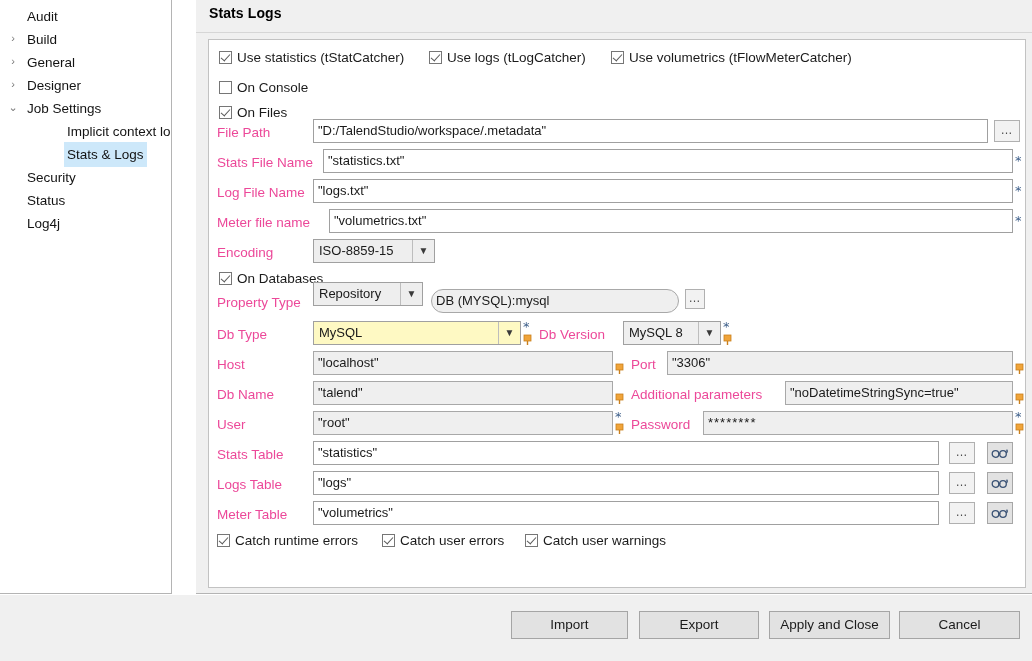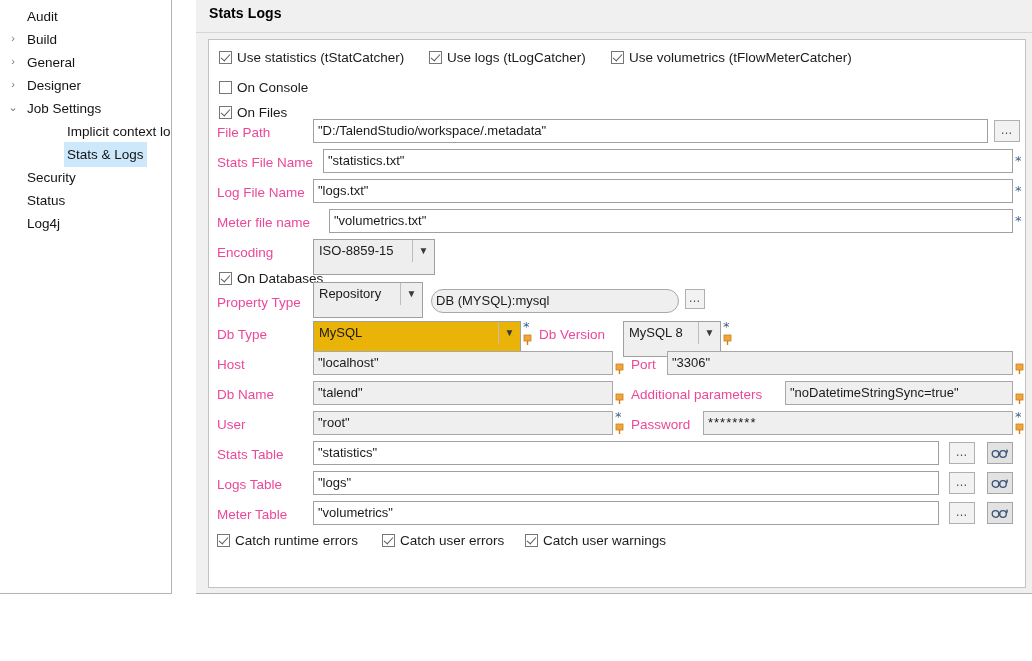--- a/index.html
+++ b/index.html
@@ -120,21 +120,21 @@
   }
   .tinput.ro {
     background: #efefef;
     border-color: #a8a8a8;
     color: #1a1a1a;
   }
 
   
   .combo {
     position: absolute;
-    height: 36px;
+    height: 24px;
     background: #eeeeee;
     border: 1px solid #a0a0a0;
     font-size: 13px;
     color: #1a1a1a;
     line-height: 22px;
     padding-left: 5px;
     white-space: nowrap;
     overflow: hidden;
   }
   .combo .arrow {
@@ -290,21 +290,21 @@
 
       <div class="flabel" style="left:8px; top:255px;">Property Type</div>
       <div class="combo" style="left:104px; top:242px; width:110px;">
         <span>Repository</span>
         <span class="arrow">▼</span>
       </div>
       <div class="tinput ro" style="left:222px; top:249px; width:248px;border-radius:12px;">DB (MYSQL):mysql</div>
       <div class="sqbtn" style="left:476px; top:249px; width:20px; height:20px; line-height:17px;">…</div>
 
       <div class="flabel" style="left:8px; top:287px;">Db Type</div>
-      <div class="combo" style="left:104px; top:281px; width:208px; background:#eab308;">
+      <div class="combo" style="left:104px; top:281px; width:208px; background:#fef9c3;">
         <span>MySQL</span>
         <span class="arrow">▼</span>
       </div>
       <div class="star" style="left:314px; top:282px;">*</div>
       <div class="repomark" style="left:314px; top:294px;">
         <svg width="9" height="12" viewBox="0 0 9 12">
             <rect x="1" y="1" width="7" height="6" fill="#f0a43a" stroke="#c97f1d" stroke-width="0.8"></rect>
             <path d="M4.5 7 L4.5 11" stroke="#c97f1d" stroke-width="1.4"></path>
           </svg>
       </div>
@@ -416,14 +416,20 @@
       <div class="cb-item" style="left:173px; top:493px;">
         <span class="cbx on"></span><span class="cbtext">Catch user errors</span>
       </div>
       <div class="cb-item" style="left:316px; top:493px;">
         <span class="cbx on"></span><span class="cbtext">Catch user warnings</span>
       </div>
 
     </div>
   </div>
 
+  <div id="bottom-bar">
+    <div class="dlgbtn" style="left:511px; top:16px; width:117px;">Import</div>
+    <div class="dlgbtn" style="left:639px; top:16px; width:120px;">Export</div>
+    <div class="dlgbtn" style="left:769px; top:16px; width:121px;">Apply and Close</div>
+    <div class="dlgbtn" style="left:899px; top:16px; width:121px;">Cancel</div>
+  </div>
 
 </div>
 
 </body></html>

